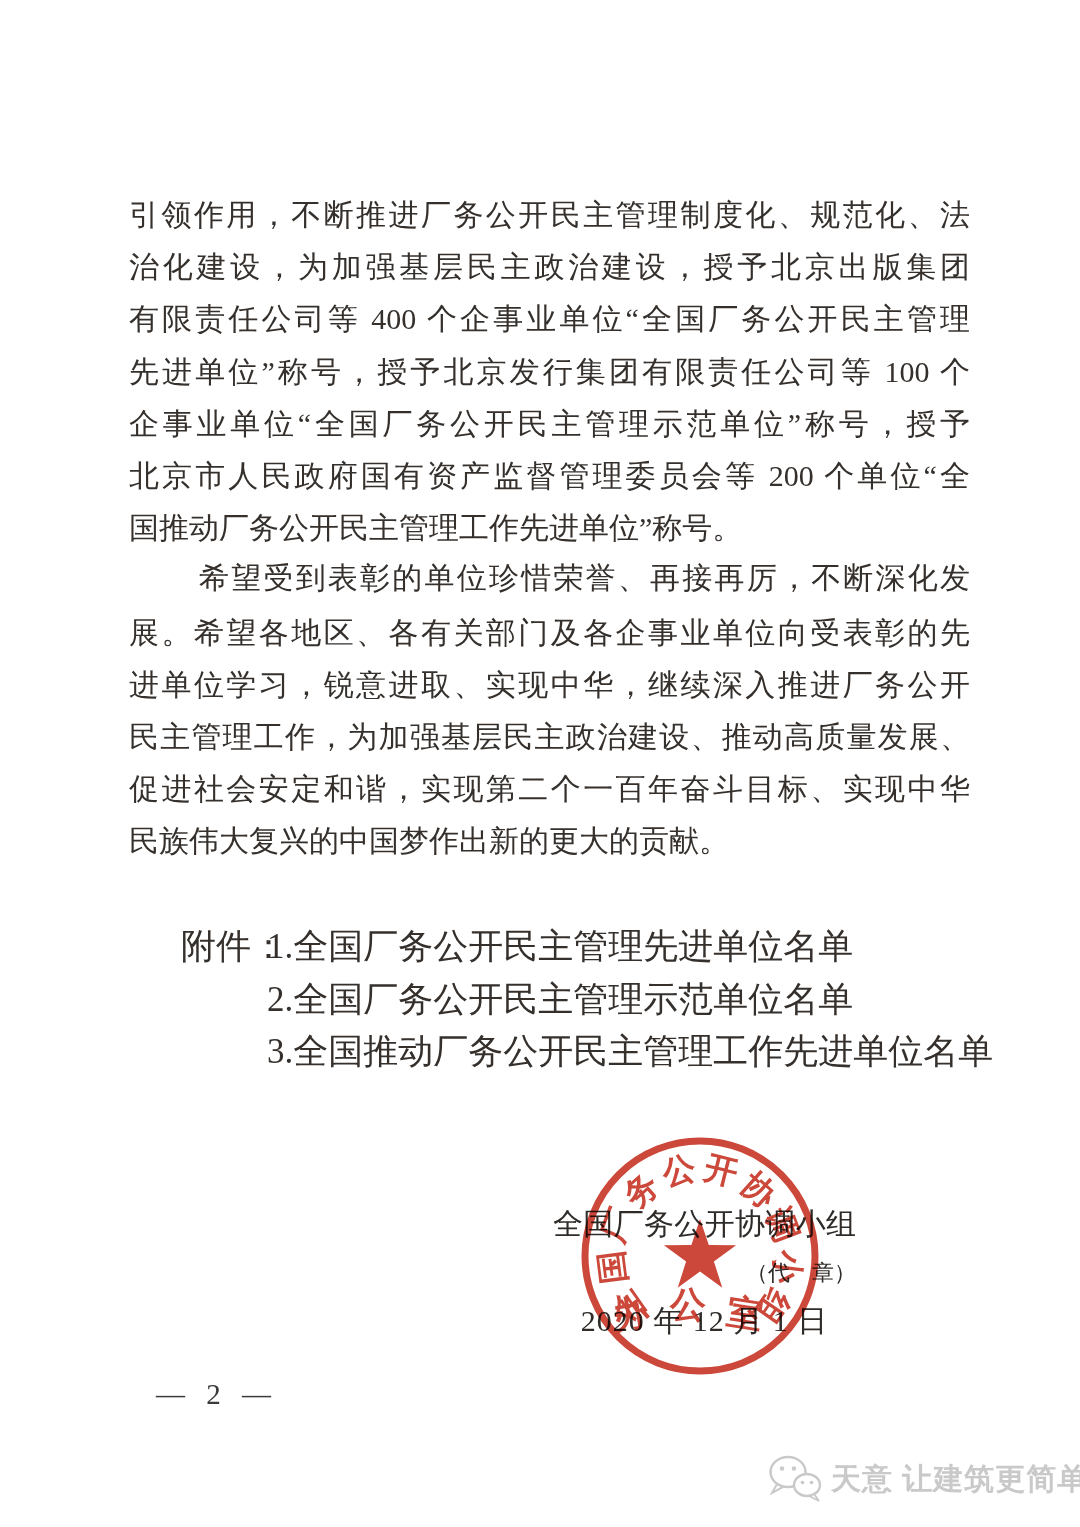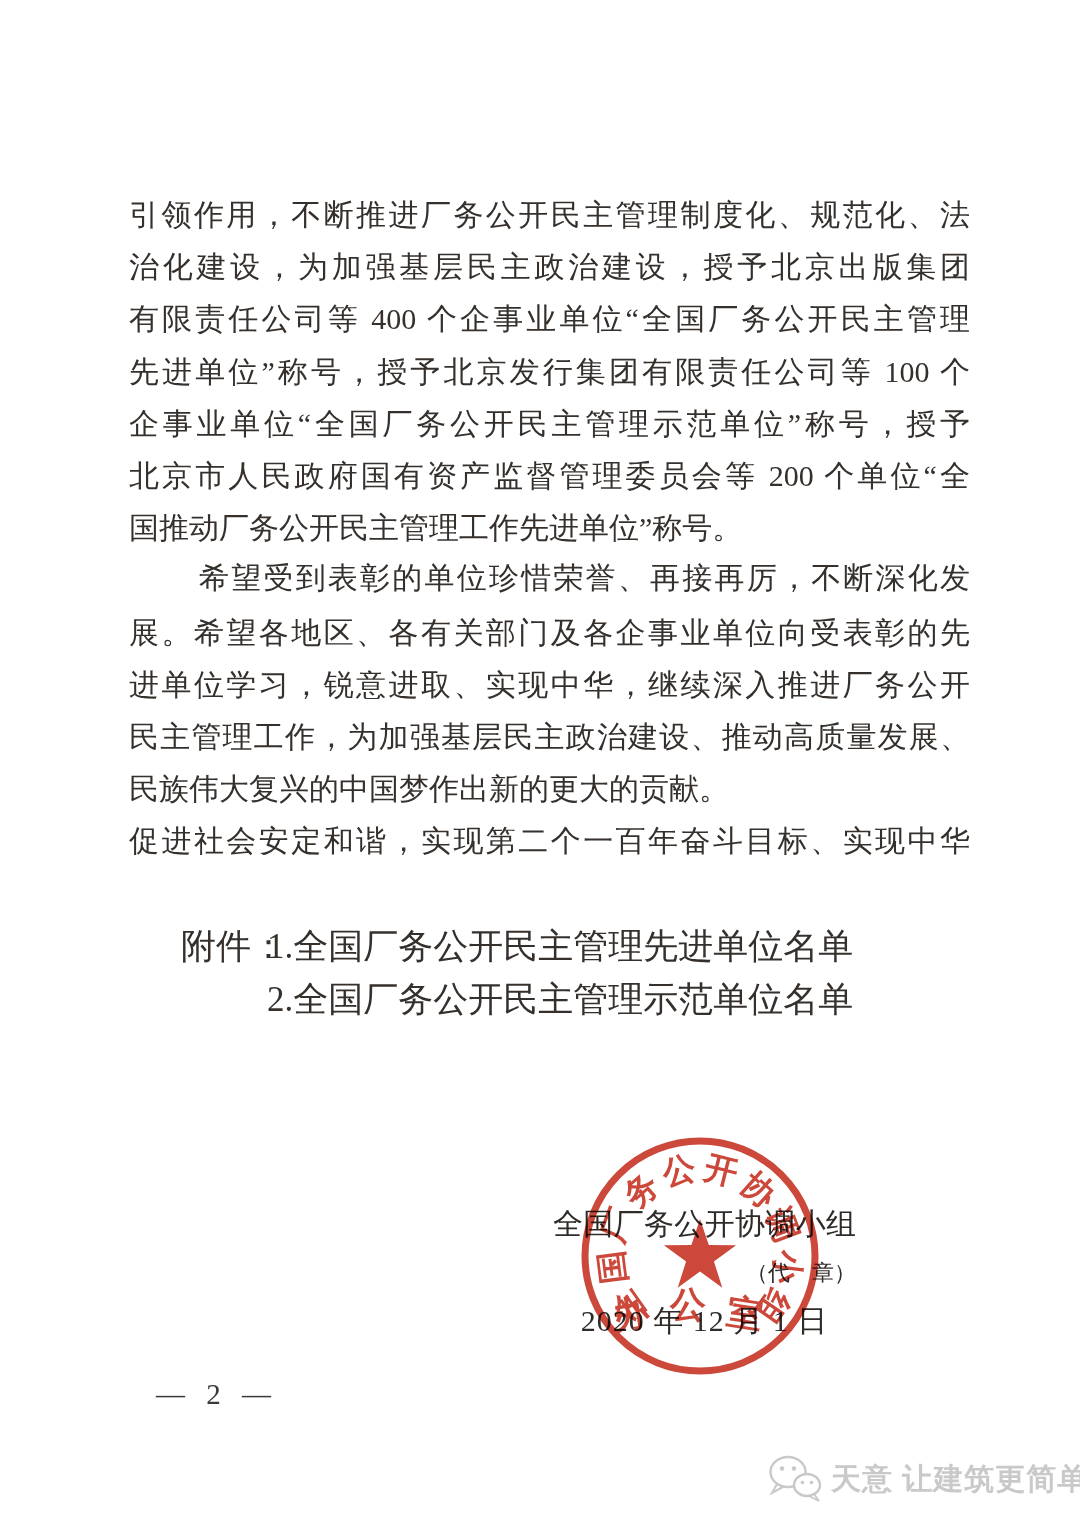--- a/index.html
+++ b/index.html
@@ -79,27 +79,28 @@
       <div class="body-line">治化建设，为加强基层民主政治建设，授予北京出版集团</div>
       <div class="body-line">有限责任公司等 400 个企事业单位“全国厂务公开民主管理</div>
       <div class="body-line">先进单位”称号，授予北京发行集团有限责任公司等 100 个</div>
       <div class="body-line">企事业单位“全国厂务公开民主管理示范单位”称号，授予</div>
       <div class="body-line">北京市人民政府国有资产监督管理委员会等 200 个单位“全</div>
       <div class="body-line para-end">国推动厂务公开民主管理工作先进单位”称号。</div>
       <div class="body-line indent">希望受到表彰的单位珍惜荣誉、再接再厉，不断深化发</div>
       <div class="body-line">展。希望各地区、各有关部门及各企事业单位向受表彰的先</div>
       <div class="body-line">进单位学习，锐意进取、实现中华，继续深入推进厂务公开</div>
       <div class="body-line">民主管理工作，为加强基层民主政治建设、推动高质量发展、</div>
+      <div class="body-line">促进社会安定和谐，实现第二个一百年奋斗目标、实现中华</div>
       <div class="body-line para-end">民族伟大复兴的中国梦作出新的更大的贡献。</div>
-      <div class="body-line">促进社会安定和谐，实现第二个一百年奋斗目标、实现中华</div>
     </div>
 
   <div class="attachments" id="attachments">
       <div class="att-line"><span class="att-label">附件：</span>1.全国厂务公开民主管理先进单位名单</div>
       <div class="att-line cont">2.全国厂务公开民主管理示范单位名单</div>
+      <div class="att-line cont">3.全国推动厂务公开民主管理工作先进单位名单</div>
     </div>
 
   <div class="sig-org">全国厂务公开协调小组</div>
   <div class="sig-note">（代　章）</div>
   <div class="sig-date">2020 年 12 月 1 日</div>
 
   <svg class="seal" id="seal-svg" viewBox="0 0 246 256">
     <circle class="seal-ring-circle" cx="122" cy="128" r="115"></circle>
     <polygon class="seal-star" points="122,91 130.8,116.9 158.1,117.3 135.9,133.5 144.3,159.7 122,143.6 99.7,159.7 108.1,133.5 85.9,117.3 113.4,116.9"></polygon>
   <text x="49.914620102568705" y="178.47472639889202" transform="rotate(-125 49.914620102568705 178.47472639889202)" class="seal-ring-char">全</text>

